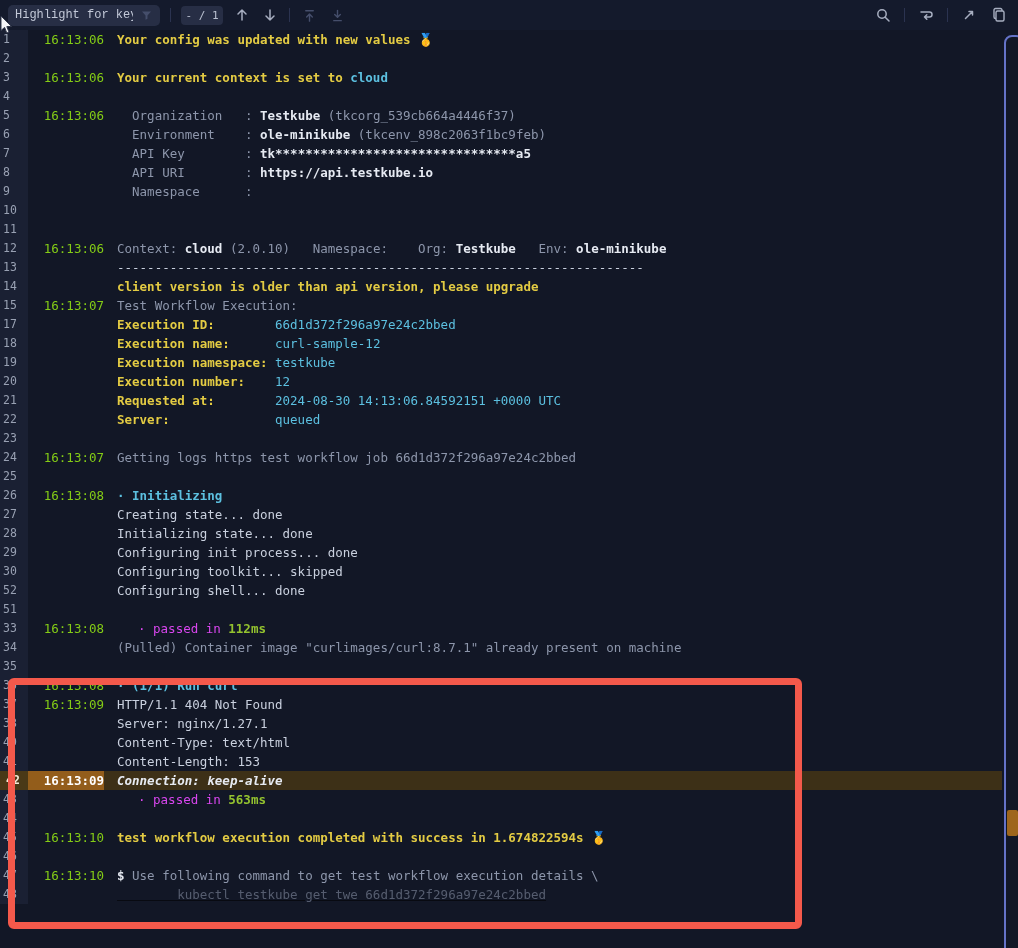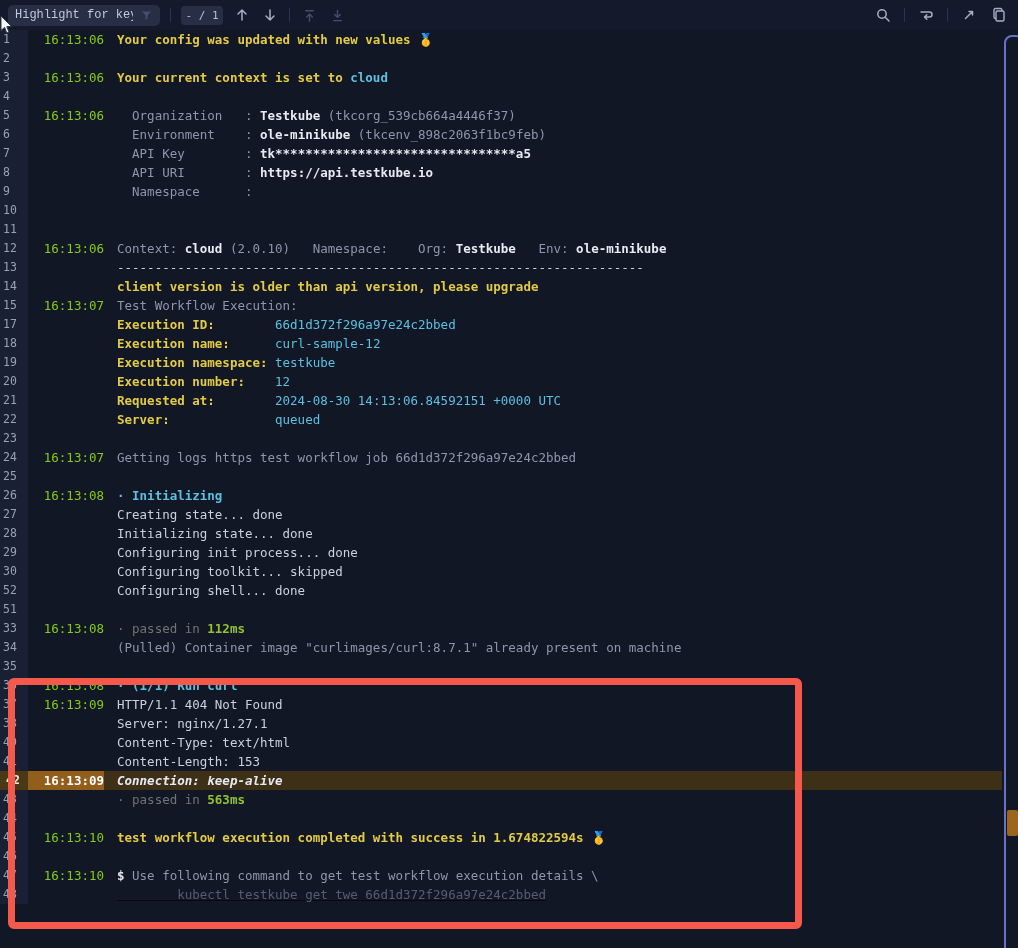--- a/index.html
+++ b/index.html
@@ -33,21 +33,21 @@
   .ts  { flex:0 0 76px; text-align:right; color:#84cc16; }
   .ct  { flex:1 1 auto; white-space:pre; padding-left:13px; overflow:hidden; }
 
   .s-y  { color:#e3cb43; font-weight:bold; }
   .s-yb { color:#e3cb43; font-weight:bold; }
   .s-c  { color:#5cc0e0; }
   .s-cb { color:#5cc0e0; font-weight:bold; }
   .s-w  { color:#e6eaf2; font-weight:bold; }
   .s-p  { color:#c9d0de; }
   .s-m  { color:#8d96ab;margin-top:13px; }
-  .s-g  { color:#737373; }
+  .s-g  { color:#d946ef;margin-left:21px; }
   .s-gb { color:#94c32f; font-weight:bold; }
 
   .row.hl .ln { background:var(--hl-gutter); color:#f3ead8; font-weight:bold;padding-left:6px; }
   .row.hl .ts { background:var(--hl-ts); color:#ffffff; font-weight:bold; }
   .row.hl .ct { background:var(--hl-row);font-style:italic; }
   .row.fade .ct { opacity:.55;text-decoration:underline; }
 
   
   .scrollbar { position:absolute; left:1002px; top:30px; width:16px; height:918px; overflow:hidden; }
   .sb-thumb { position:absolute; left:2px; top:5px; width:20px; height:1100px;

